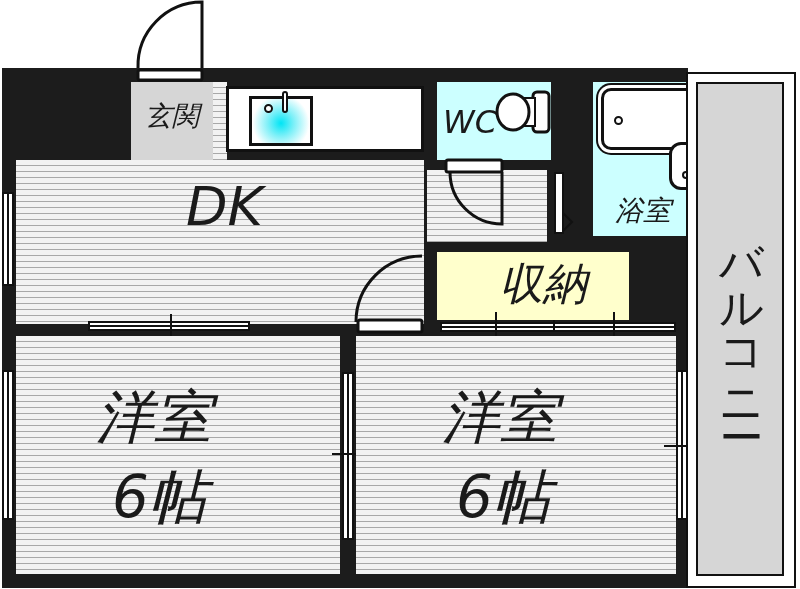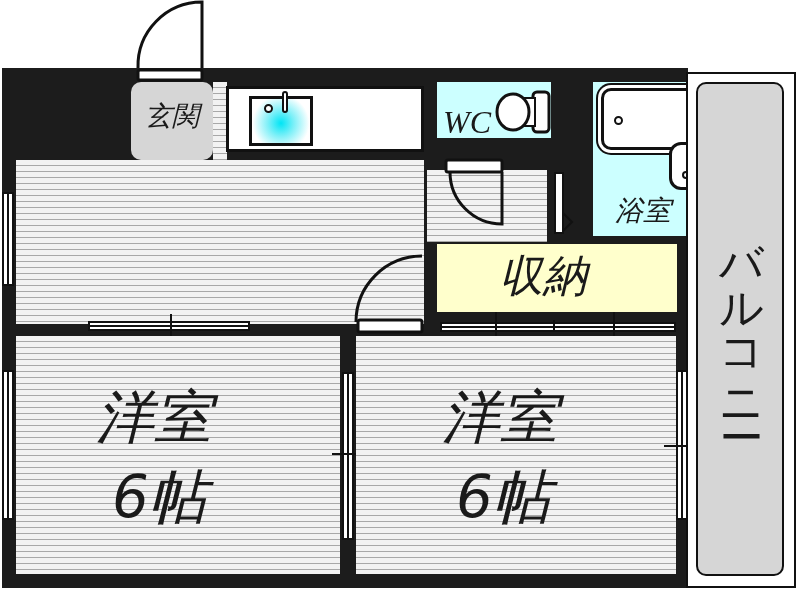--- a/index.html
+++ b/index.html
@@ -5,21 +5,21 @@
   html, body { margin:0; padding:0; background:#ffffff; }
   body { width:800px; height:589px; position:relative; overflow:hidden; font-family:"DejaVu Sans", sans-serif; }
   .abs { position:absolute; box-sizing:border-box; }
   .wall { background:#1c1c1c; }
   .floor {
     background-color:#f2f2f2;
     background-image: repeating-linear-gradient(to bottom, #f2f2f2 0px, #f2f2f2 5px, #a8a8a8 5px, #a8a8a8 6px);
   }
   .cyan { background:#ccffff; }
   .yellow { background:#ffffcc; }
-  .gray { background:#d6d6d6;border-radius:10px; }
+  .gray { background:#d6d6d6; }
   .label { position:absolute; color:#1a1a1a; font-style:italic; white-space:nowrap; line-height:1; text-align:center; }
   .win-v { position:absolute; width:12px; border:2px solid #111; background:#fff; box-sizing:border-box; }
   .win-v::after { content:""; position:absolute; left:3px; top:0; bottom:0; width:2px; background:#111; }
   .win-h { position:absolute; height:10px; border:2px solid #111; background:#fff; box-sizing:border-box; }
   .win-h::after { content:""; position:absolute; top:2px; left:0; right:0; height:2px; background:#111; }
   .tick { position:absolute; background:#111; }
 </style>
 </head>
 <body>
 
@@ -39,33 +39,34 @@
 <div class="abs floor" style="left:213px; top:82px; width:14px; height:78px;"></div>
 
 <div class="abs" style="left:226px; top:86px; width:198px; height:66px; background:#fff; border:3px solid #111;">
   <div class="abs" style="left:20px; top:7px; width:64px; height:50px; border:3px solid #111; background:radial-gradient(circle at 50% 55%, #00e5f5 0%, #7ff0f8 35%, #ffffff 75%);">
     <div class="abs" style="left:30px; top:-8px; width:6px; height:22px; background:#fff; border:2px solid #111; border-radius:3px;"></div>
     <div class="abs" style="left:12px; top:5px; width:9px; height:9px; background:#fff; border:2px solid #111; border-radius:50%;"></div>
   </div>
 </div>
 
 <div class="abs floor" style="left:16px; top:160px; width:408px; height:164px;">
+  <span class="label" style="left:170px; top:20px; font-size:54px; font-weight:normal;">DK</span>
 </div>
 
 <div class="win-v" style="left:2px; top:192px; height:94px;"></div>
 
 <svg class="abs" style="left:354px; top:254px;" width="72" height="82" viewBox="0 0 72 82">
   <path d="M2 68 A66 66 0 0 1 68 2" fill="none" stroke="#111" stroke-width="3"></path>
   <rect x="4" y="66" width="64" height="12" rx="2" fill="#fff" stroke="#111" stroke-width="3"></rect>
 </svg>
 
 <div class="win-h" style="left:88px; top:321px; width:162px;"></div>
 <div class="tick" style="left:170px; top:314px; width:2px; height:26px;"></div>
 
-<div class="abs cyan" style="left:437px; top:82px; width:114px; height:56px;font-family:Liberation Serif, serif;">
+<div class="abs cyan" style="left:437px; top:82px; width:114px; height:78px;">
   <span class="label" style="left:6px; top:24px; font-size:32px;">WC</span>
   <svg class="abs" style="left:58px; top:6px;" width="56" height="48" viewBox="0 0 56 48">
     <rect x="38" y="4" width="16" height="40" rx="4" fill="#fff" stroke="#111" stroke-width="3"></rect>
     <rect x="30" y="10" width="10" height="28" fill="#fff" stroke="#111" stroke-width="2"></rect>
     <ellipse cx="18" cy="24" rx="16" ry="18" fill="#fff" stroke="#111" stroke-width="3"></ellipse>
   </svg>
 </div>
 
 <div class="abs floor" style="left:427px; top:170px; width:120px; height:72px;"></div>
 <svg class="abs" style="left:442px; top:158px;" width="62" height="76" viewBox="0 0 62 76">
@@ -82,21 +83,21 @@
     <div class="abs" style="left:10px; top:26px; width:8px; height:8px; border:2px solid #111; border-radius:50%;"></div>
     <div class="abs" style="left:18px; top:16px; width:14px; height:6px; border:2px solid #111; border-right:none; border-radius:3px 0 0 3px;"></div>
   </div>
   <span class="label" style="left:22px; top:115px; font-size:28px;">浴室</span>
 </div>
 
 <svg class="abs" style="left:562px; top:212px;" width="12" height="20" viewBox="0 0 12 20">
   <path d="M1 1 L10 10 L1 19" fill="none" stroke="#111" stroke-width="2"></path>
 </svg>
 
-<div class="abs yellow" style="left:437px; top:244px; width:240px; height:68px;">
+<div class="abs yellow" style="left:437px; top:252px; width:192px; height:68px;">
   <span class="label" style="left:62px; top:10px; font-size:44px;">収納</span>
 </div>
 <div class="win-h" style="left:440px; top:322px; width:236px;"></div>
 <div class="tick" style="left:495px; top:312px; width:2px; height:24px;"></div>
 <div class="tick" style="left:553px; top:320px; width:2px; height:12px;"></div>
 <div class="tick" style="left:613px; top:312px; width:2px; height:24px;"></div>
 
 <div class="abs floor" style="left:16px; top:336px; width:324px; height:238px;">
   <span class="label" style="left:80px; top:52px; font-size:58px;">洋室</span>
   <span class="label" style="left:96px; top:132px; font-size:58px;">6帖</span>

